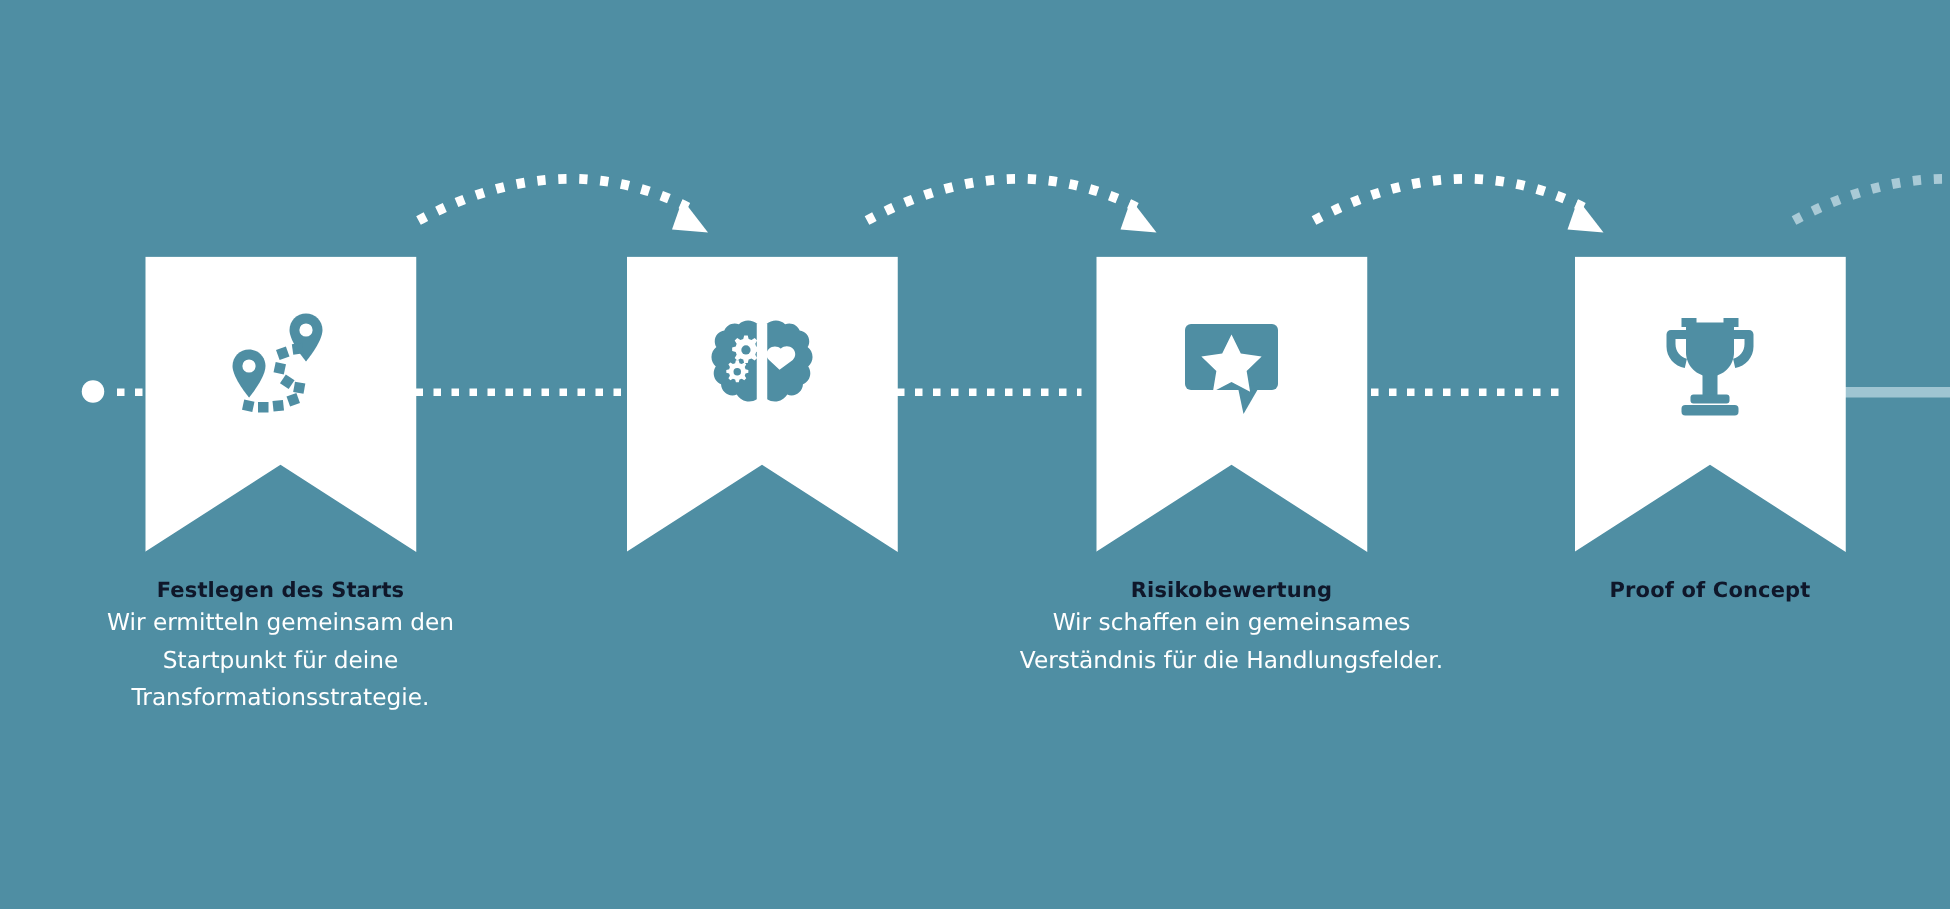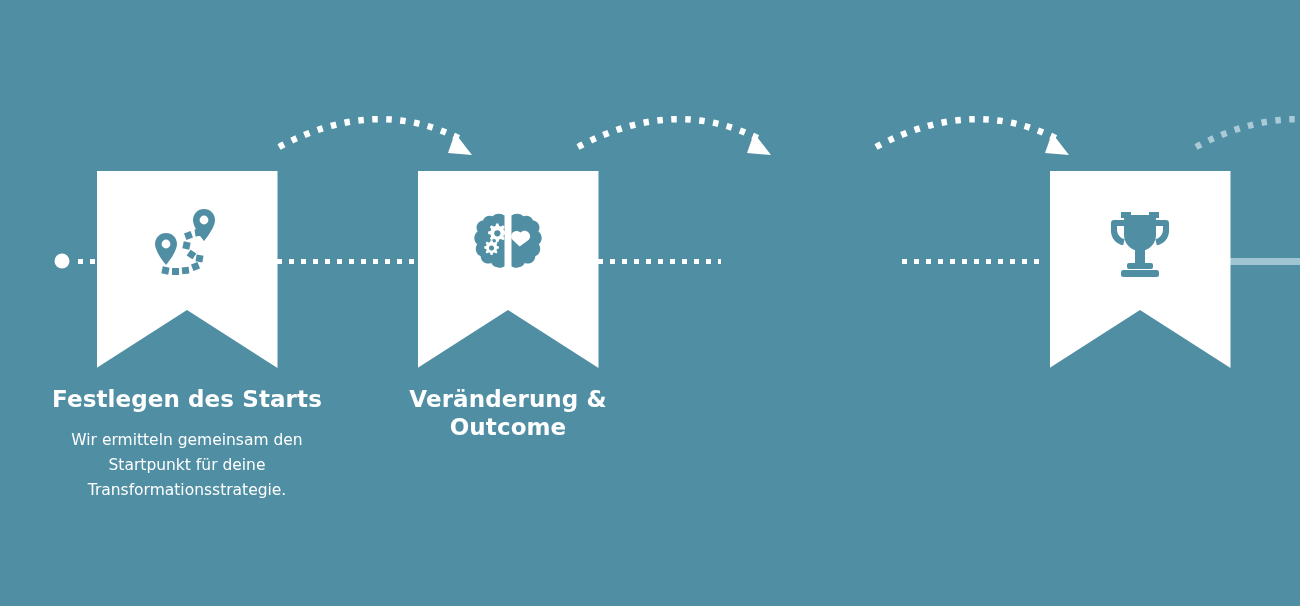--- a/index.html
+++ b/index.html
@@ -72,29 +72,29 @@
     height: 80px;
     display: flex;
     align-items: center;
     justify-content: center;
   }
 
   .ribbon svg { display: block; }
 
   .step-title {
     margin-top: 18px;
-    color: #ffffff;
-    font-size: 23px;
+    color: #0f172a;
+    font-size: 14px;
     font-weight: bold;
     letter-spacing: 0.1px;
     line-height: 1.2;
   }
 
   .step-desc {
-    margin-top: 14px;
+    margin-top: 0;
     color: #ffffff;
     font-size: 15.5px;
     line-height: 1.62;
     font-weight: normal;
     padding: 0 4px;
   }
 </style>
 </head>
 <body>
 
@@ -177,23 +177,37 @@
               <path d="M21.6 15.6l1.9-.6.6-2.4h2.4l.6 2.4 1.9.6 2.1-1.3 1.7 1.7-1.3 2.1.6 1.9 2.4.6v2.4l-2.4.6-.6 1.9 1.3 2.1-1.7 1.7-2.1-1.3-1.9.6-.6 2.4h-2.4l-.6-2.4-1.9-.6-2.1 1.3-1.7-1.7 1.3-2.1-.6-1.9-2.4-.6v-2.4l2.4-.6.6-1.9-1.3-2.1 1.7-1.7z"></path>
               <circle cx="25.3" cy="22.3" r="3.1" fill="#4f8ea3"></circle>
               <path d="M16.6 31.6l1.5-.5.5-1.9h1.9l.5 1.9 1.5.5 1.7-1 1.3 1.3-1 1.7.5 1.5 1.9.5v1.9l-1.9.5-.5 1.5 1 1.7-1.3 1.3-1.7-1-1.5.5-.5 1.9h-1.9l-.5-1.9-1.5-.5-1.7 1-1.3-1.3 1-1.7-.5-1.5-1.9-.5v-1.9l1.9-.5.5-1.5-1-1.7 1.3-1.3z"></path>
               <circle cx="19.5" cy="36.9" r="2.5" fill="#4f8ea3"></circle>
 
               <path d="M50 36.5l-7.6-7.1c-2.4-2.3-2.4-6 0-8.2 2.4-2.3 6.2-2.3 8.6 0l-1 .9 1-1c2.4-2.3 6.2-2.3 8.6 0 2.4 2.3 2.4 6 0 8.2L50 36.5z" transform="translate(-2,2) scale(0.92) translate(4,0)"></path>
             </g>
           </svg>
         </div>
       </div>
-      <div class="step-title">Veränderung &amp; Outcome</div>
-    </div>
-
+    </div>
+
+    <div class="step step-3">
+      <div class="ribbon">
+        <div class="icon-wrap">
+          <svg viewBox="0 0 72 66" width="72" height="66" xmlns="http://www.w3.org/2000/svg">
+            <g fill="#4f8ea3">
+              <rect x="5" y="4" width="62" height="44" rx="4"></rect>
+              <polygon points="40,45 55,45 44,64"></polygon>
+            </g>
+            <polygon fill="#ffffff" points="36,11 42.2,23.6 56.1,25.6 46.1,35.4 48.4,49.2 36,42.7 23.6,49.2 25.9,35.4 15.9,25.6 29.8,23.6"></polygon>
+          </svg>
+        </div>
+      </div>
+      <div class="step-title">Risikobewertung</div>
+      <div class="step-desc">Wir schaffen ein gemeinsames Verständnis für die Handlungsfelder.</div>
+    </div>
 
     <div class="step step-4">
       <div class="ribbon">
         <div class="icon-wrap">
           <svg viewBox="0 0 72 72" width="72" height="72" xmlns="http://www.w3.org/2000/svg">
             <g fill="#4f8ea3">
 
               <path d="M20 6h32v20c0 8.8-7.2 16-16 16s-16-7.2-16-16V6z"></path>
 
               <rect x="17" y="3" width="10" height="6"></rect>
@@ -204,16 +218,17 @@
               <path d="M52 11h10c1.7 0 3 1.3 3 3v8c0 7.2-5.3 13.2-12.2 14.3l-1.4-6.2C55.8 29.3 59 25.2 59 20.4V17h-7v-6z"></path>
 
               <rect x="31" y="41" width="10" height="14"></rect>
 
               <rect x="23" y="54" width="26" height="6" rx="2"></rect>
               <rect x="17" y="61" width="38" height="7" rx="2.5"></rect>
             </g>
           </svg>
         </div>
       </div>
+      <div class="step-title">Proof of Concept</div>
     </div>
 
   </div>
 </div>
 
 </body></html>

